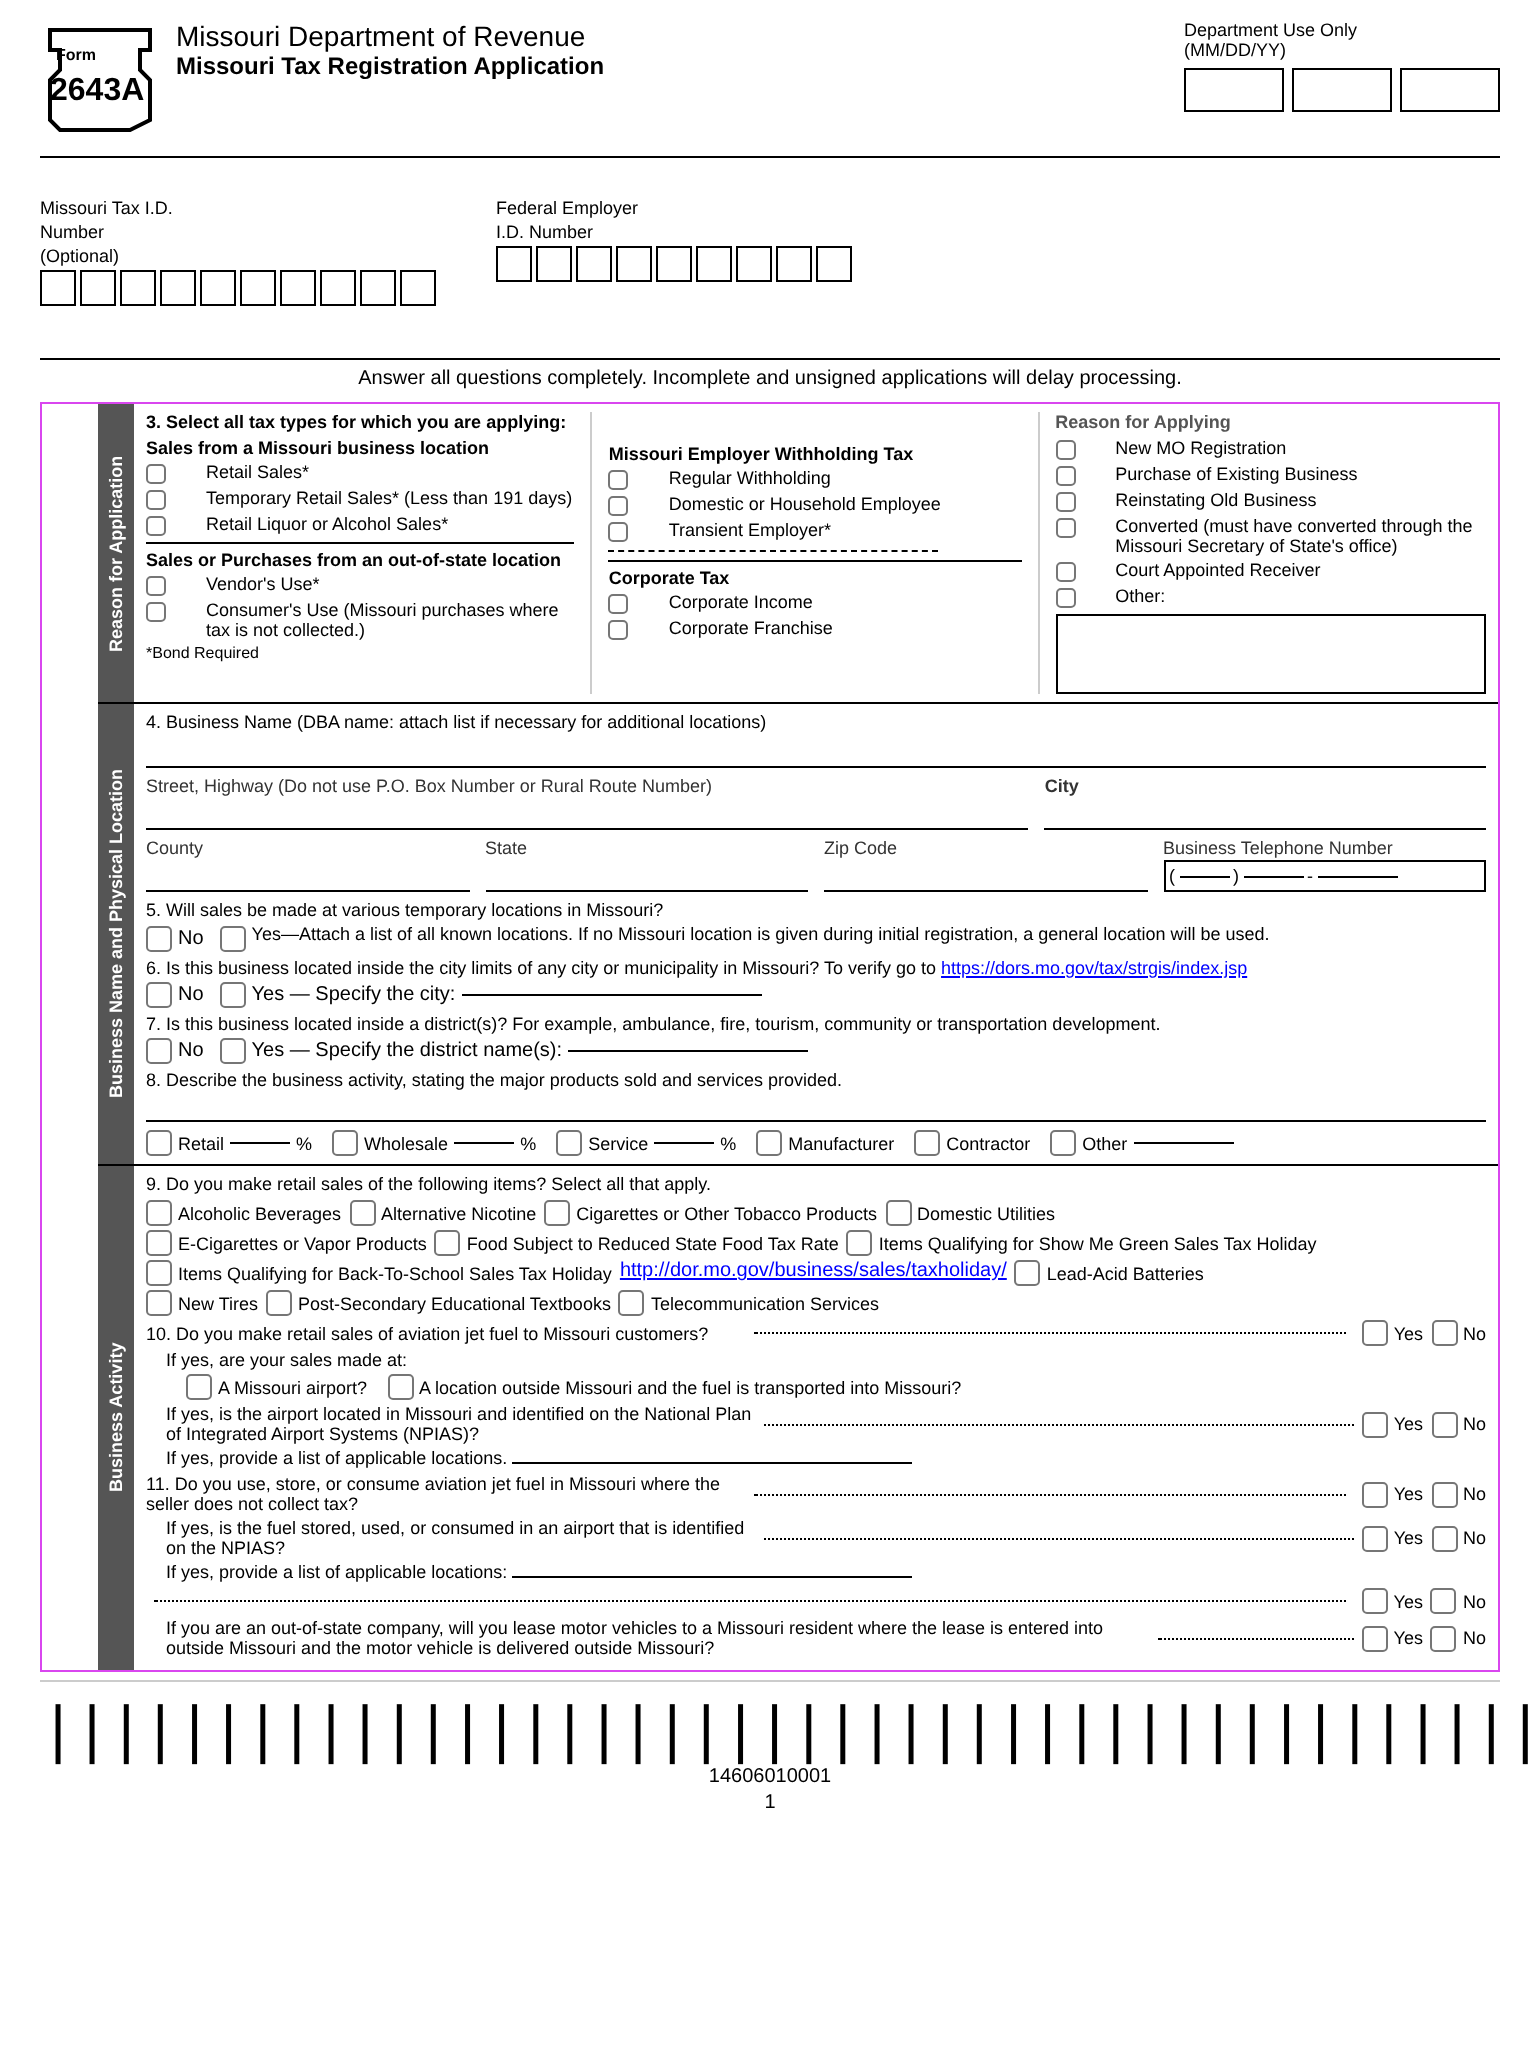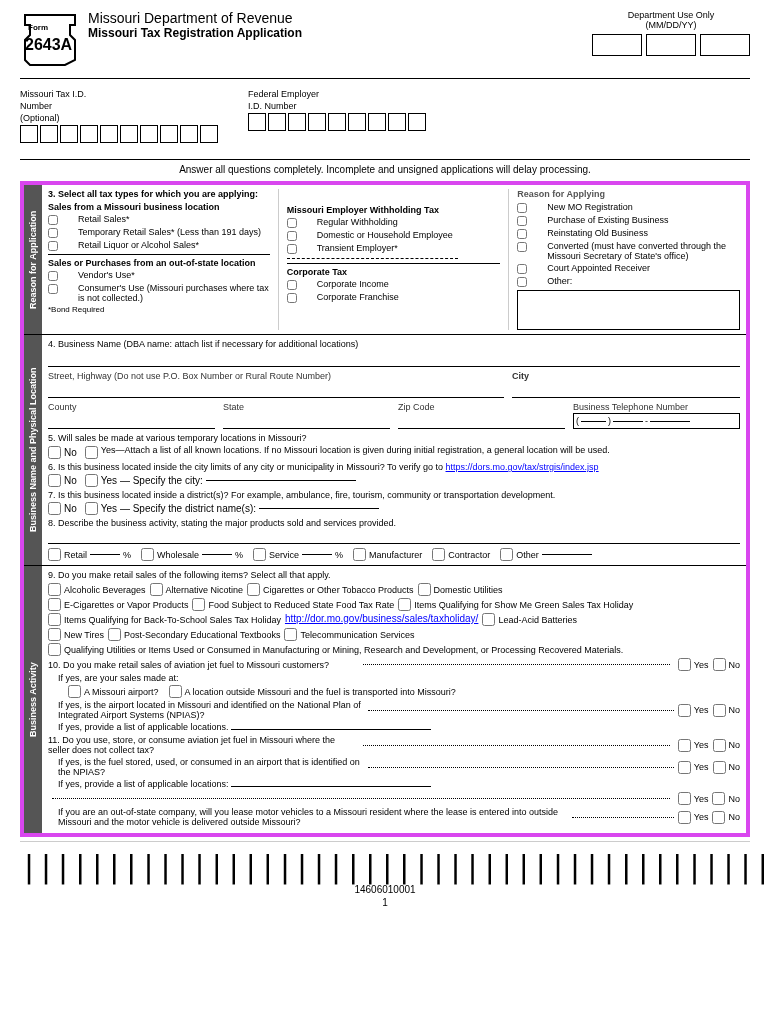--- a/index.html
+++ b/index.html
@@ -30,40 +30,39 @@
     }
     .dept-title .line1 {
       font-size: 14px;
       font-weight: normal;
     }
     .dept-title .line2 {
       font-size: 12px;
       font-weight: bold;
     }
     .dept-use {
-      text-align: center;
     }
     .dept-use-label {
       font-size: 9px;
       margin-bottom: 4px;
     }
     .dept-boxes {
       display: flex;
       gap: 4px;
     }
     .dept-box {
       width: 50px;
       height: 22px;
       border: 1px solid #000;
     }
     .tax-id-row {
       display: flex;
       gap: 30px;
       margin-bottom: 6px;
-      padding: 10px 0;
+      padding: 20px 0;
       border-top: 1px solid #000;
     }
     .tax-id-section, .fed-id-section {
       display: flex;
       flex-direction: column;
     }
     .tax-id-label {
       font-size: 9px;
       margin-bottom: 2px;
     }
@@ -77,21 +76,22 @@
       border: 1px solid #000;
     }
     .incomplete-notice {
       text-align: center;
       font-size: 10px;
       margin-bottom: 6px;
       border-top: 1px solid #000;
       padding-top: 4px;
     }
     .main-content {
-      border: 4px solid #d946ef;
+      border: 1px solid #d946ef;
+      padding-left: 28px;
     }
     .section-row {
       display: flex;
       border-bottom: 1px solid #000;
     }
     .side-label {
       writing-mode: vertical-rl;
       transform: rotate(180deg);
       background: #555;
       color: #fff;
@@ -566,26 +566,20 @@
         <div class="act-item">
           <input type="checkbox" style="">
           <span>Post-Secondary Educational Textbooks</span>
         </div>
         <div class="act-item">
           <input type="checkbox" style="">
           <span>Telecommunication Services</span>
         </div>
       </div>
 
-      <div class="act-items-row">
-        <div class="act-item">
-          <input type="checkbox" style="">
-          <span>Qualifying Utilities or Items Used or Consumed in Manufacturing or Mining, Research and Development, or Processing Recovered Materials.</span>
-        </div>
-      </div>
 
       <div class="q-answer-row">
         <span style="flex:1;">10. Do you make retail sales of aviation jet fuel to Missouri customers?</span>
         <span class="dotted-line"></span>
         <div style="display:flex; align-items:center; gap:3px;">
           <input type="checkbox" style="">
           <span>Yes</span>
         </div>
         <div style="display:flex; align-items:center; gap:3px;">
           <input type="checkbox" style="">

